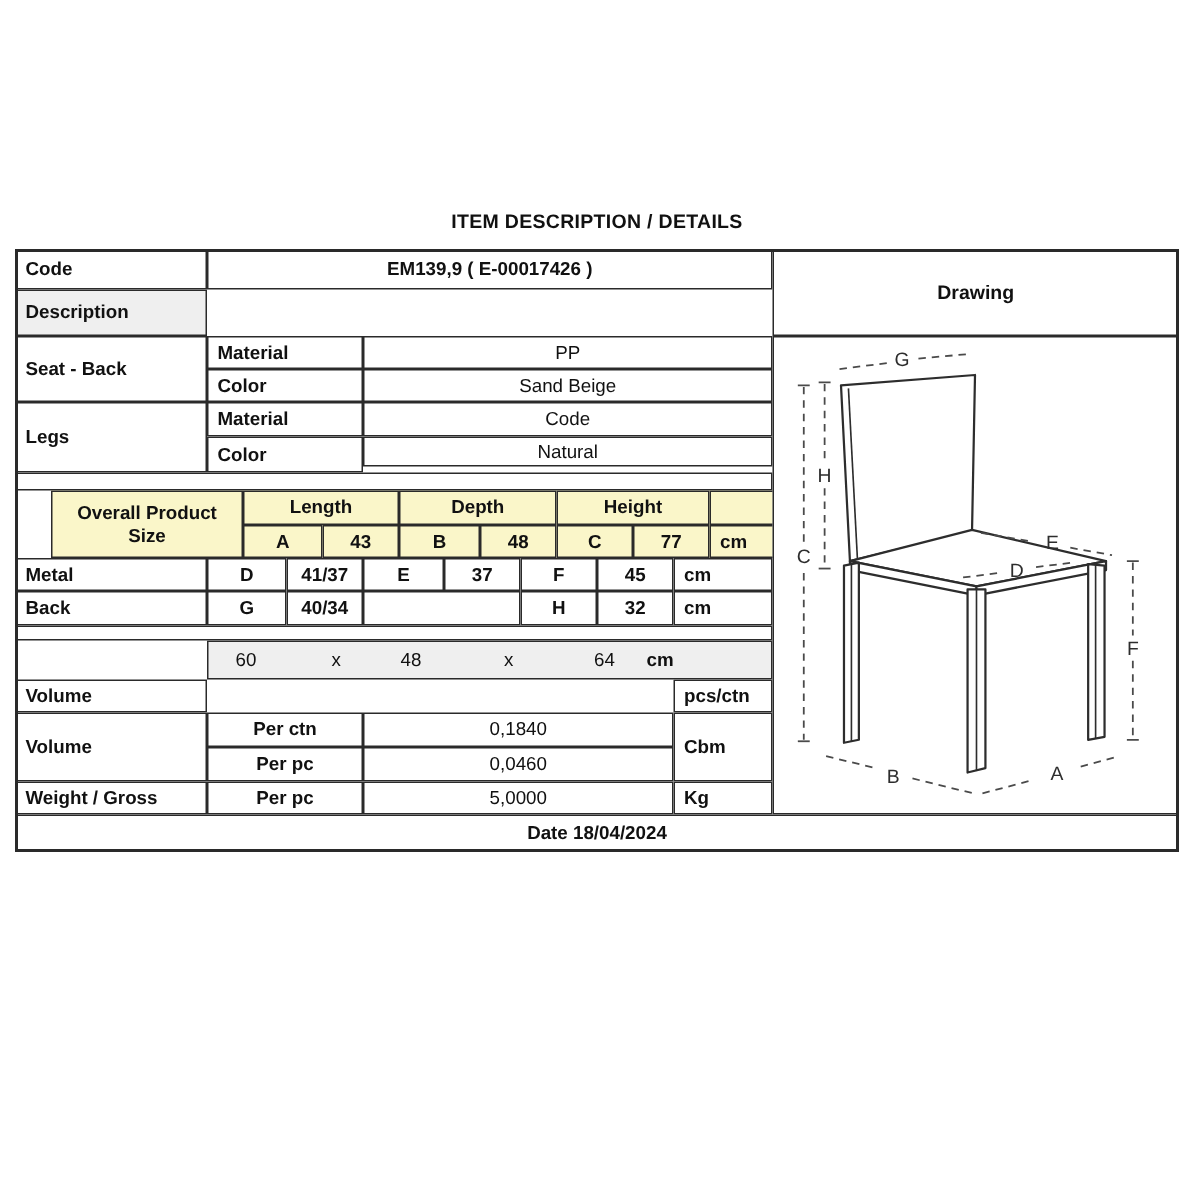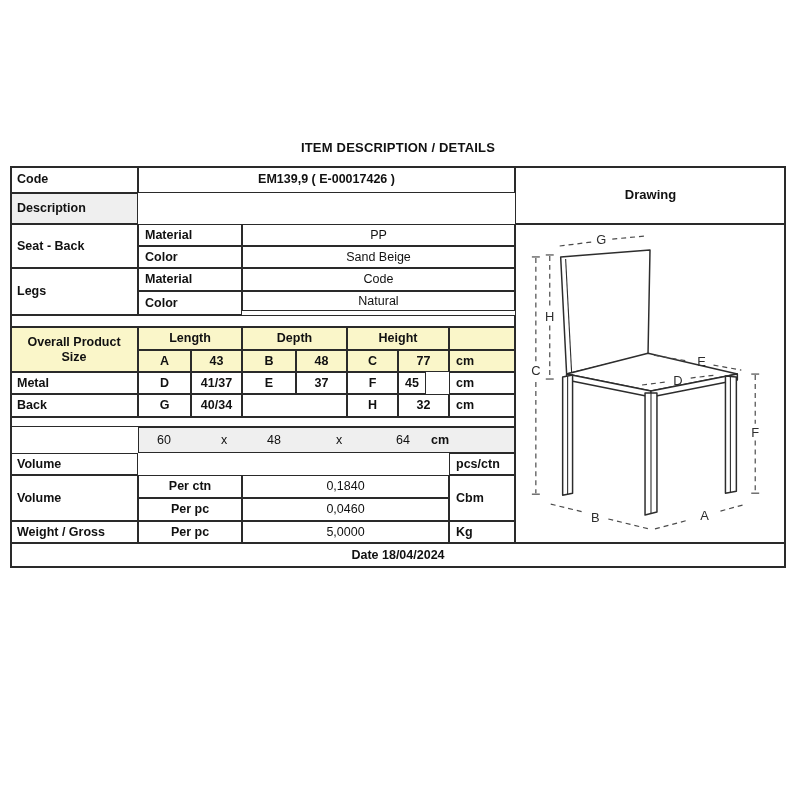--- a/index.html
+++ b/index.html
@@ -20,21 +20,21 @@
   .tbl{position:absolute;left:10px;top:166px;width:776px;height:402px;}
   .frame{position:absolute;inset:0;border:2px solid var(--border);pointer-events:none;z-index:6;}
   .c{
     position:absolute;box-sizing:border-box;border:1px solid var(--border);
     display:flex;align-items:center;justify-content:center;
     font-size:12.5px;line-height:1.15;background:#fff;white-space:nowrap;
   }
   .lab{justify-content:flex-start;padding-left:6px;font-weight:bold;}
   .b{font-weight:bold;}
   .gray{background:var(--gray);}
-  .yellow{background:var(--yellow);}
+  .yellow{background:var(--yellow);margin-left:24px;}
   .two-line{flex-direction:column;font-weight:bold;}
   .pkwrap{justify-content:flex-start;}
   .pk{position:absolute;top:0;height:100%;display:flex;align-items:center;}
   svg text{font-family:"Liberation Sans","DejaVu Sans",sans-serif;font-size:13px;fill:#2d2d2d;}
 </style>
 </head>
 <body>
 
 <div class="page">
 
@@ -76,21 +76,21 @@
     <div class="c b yellow" style="left:337px;top:184px;width:51px;height:22px">C</div>
     <div class="c b yellow" style="left:388px;top:184px;width:51px;height:22px">77</div>
     <div class="c lab yellow" style="left:439px;top:184px;width:66px;height:22px">cm</div>
 
     <div class="c lab" style="left:0;top:206px;width:128px;height:22px">Metal</div>
     <div class="c b" style="left:128px;top:206px;width:53px;height:22px">D</div>
     <div class="c b" style="left:181px;top:206px;width:51px;height:22px">41/37</div>
     <div class="c b" style="left:232px;top:206px;width:54px;height:22px">E</div>
     <div class="c b" style="left:286px;top:206px;width:51px;height:22px">37</div>
     <div class="c b" style="left:337px;top:206px;width:51px;height:22px">F</div>
-    <div class="c b" style="left:388px;top:206px;width:28px;height:22px">45</div>
+    <div class="c b" style="left:388px;top:206px;width:51px;height:22px">45</div>
     <div class="c lab" style="left:439px;top:206px;width:66px;height:22px">cm</div>
 
     <div class="c lab" style="left:0;top:228px;width:128px;height:23px">Back</div>
     <div class="c b" style="left:128px;top:228px;width:53px;height:23px">G</div>
     <div class="c b" style="left:181px;top:228px;width:51px;height:23px">40/34</div>
     <div class="c" style="left:232px;top:228px;width:105px;height:23px"></div>
     <div class="c b" style="left:337px;top:228px;width:51px;height:23px">H</div>
     <div class="c b" style="left:388px;top:228px;width:51px;height:23px">32</div>
     <div class="c lab" style="left:439px;top:228px;width:66px;height:23px">cm</div>
 

